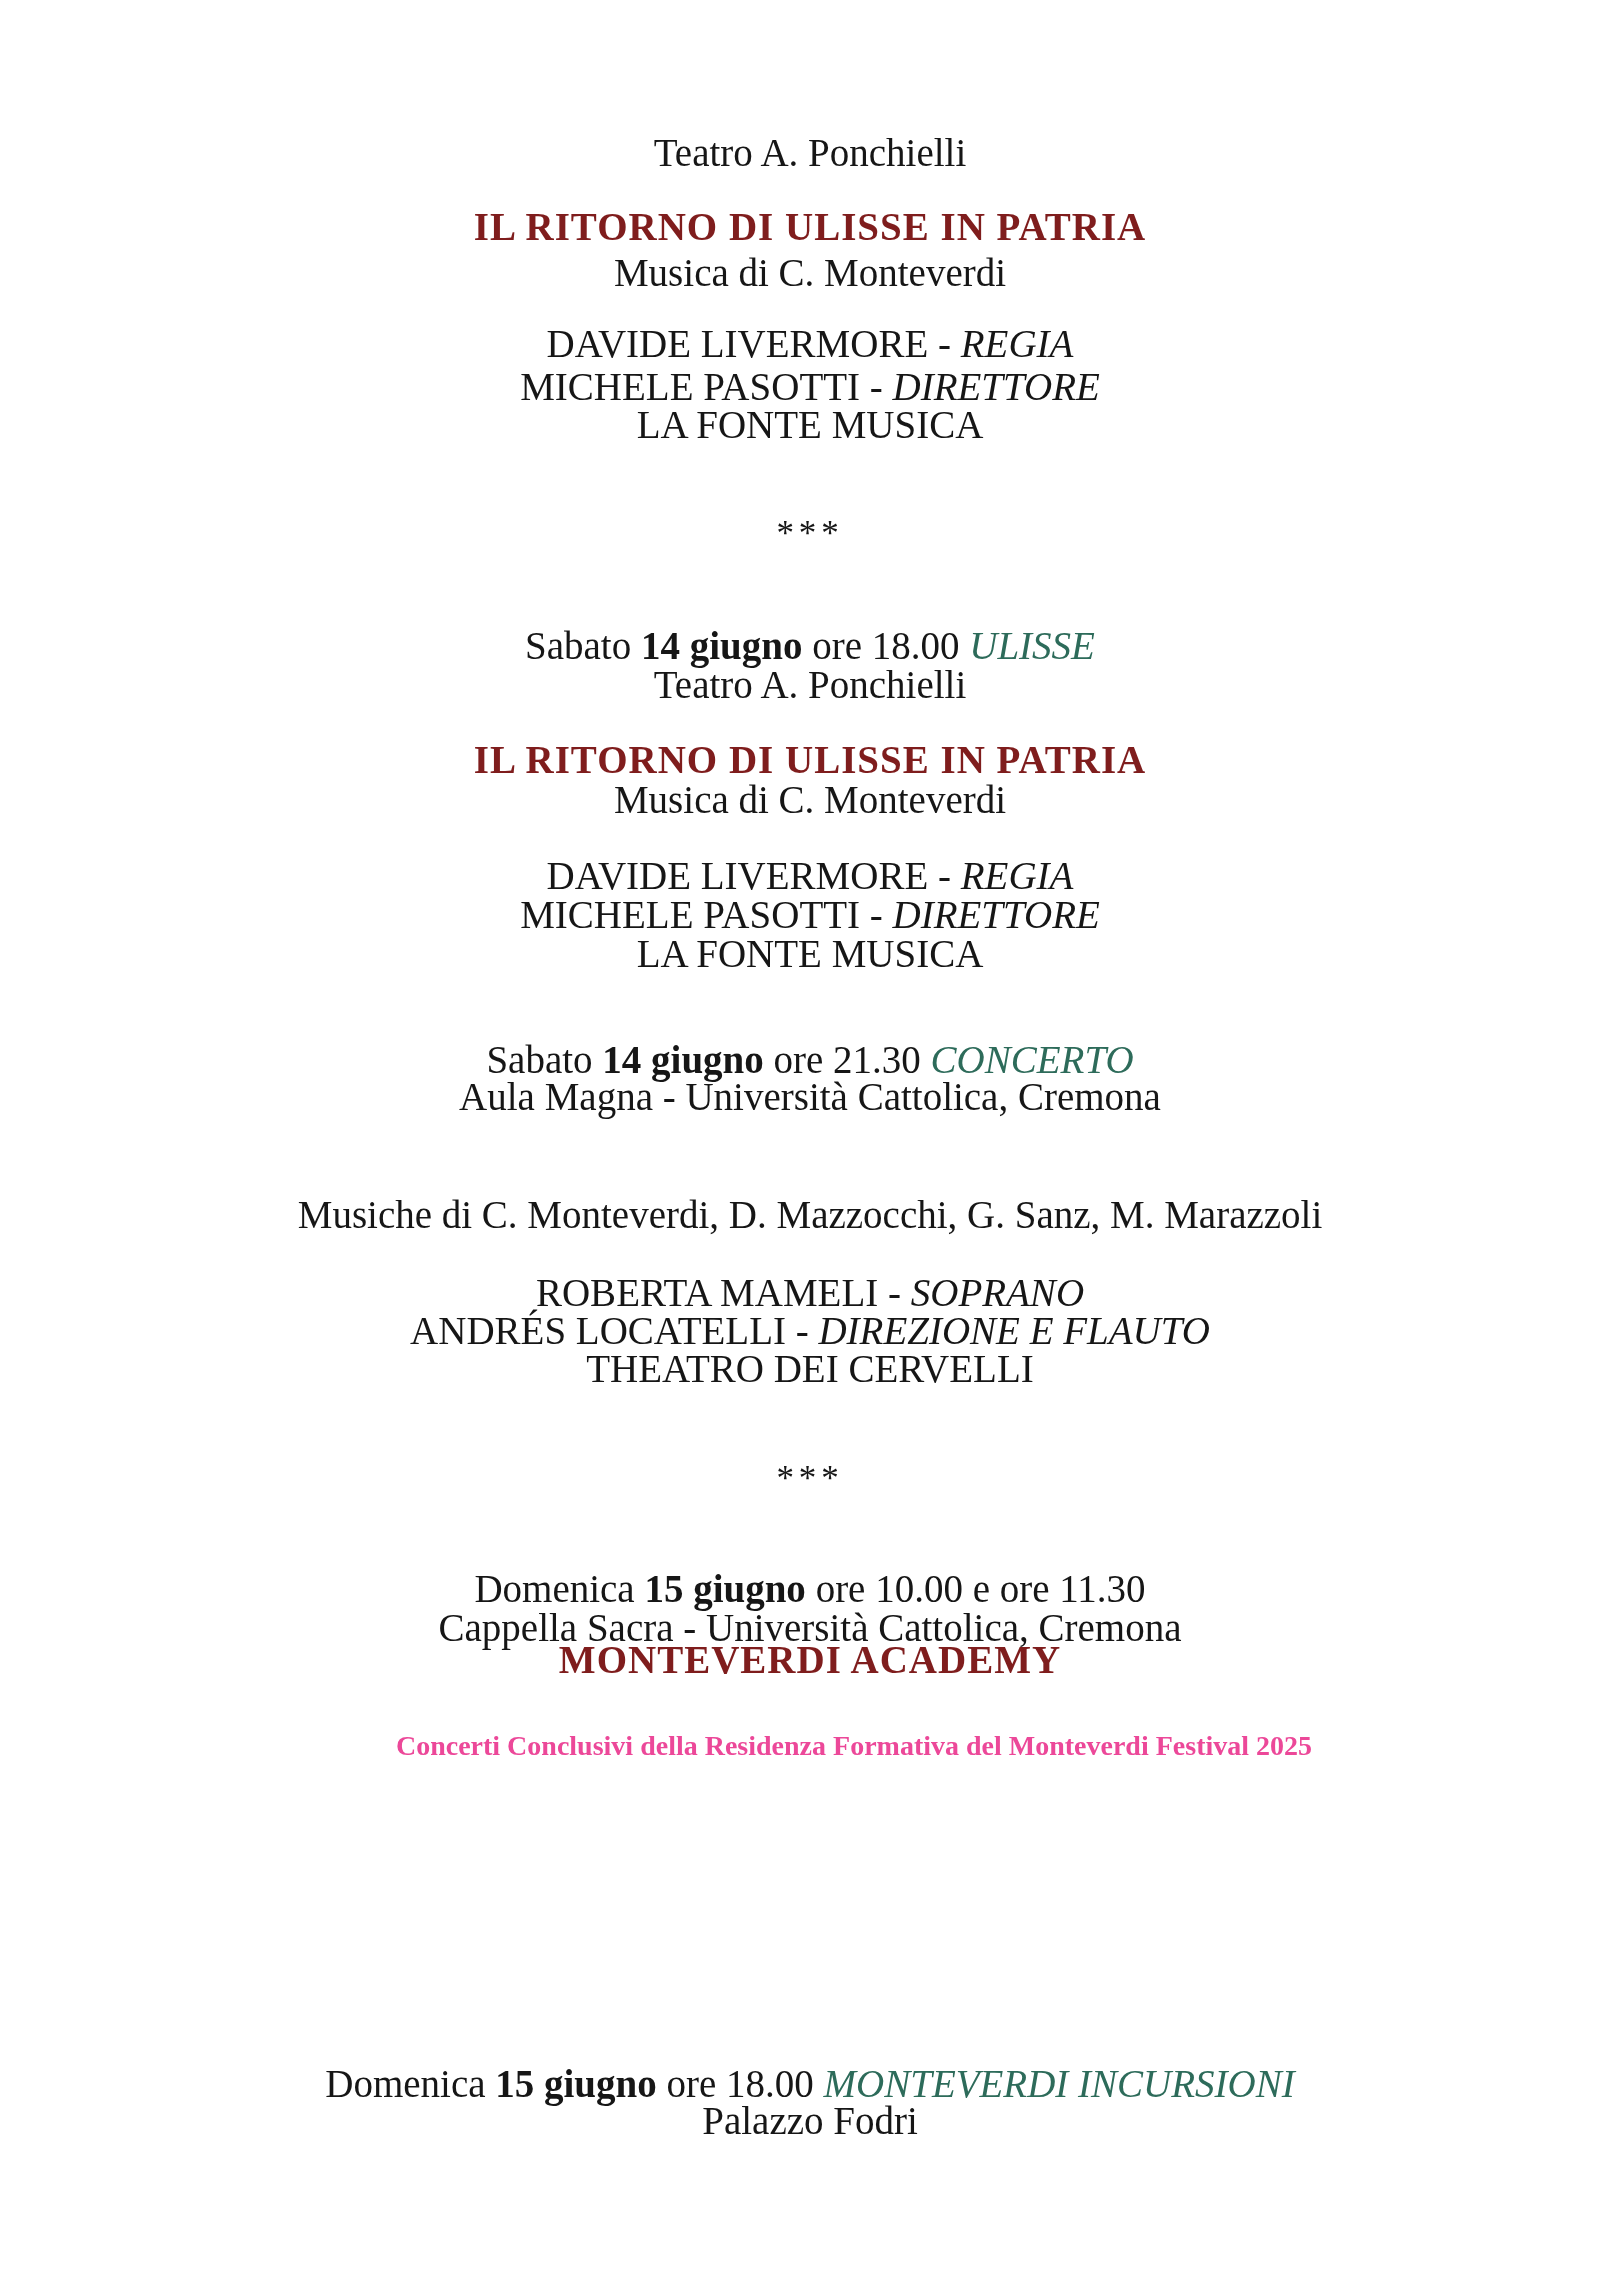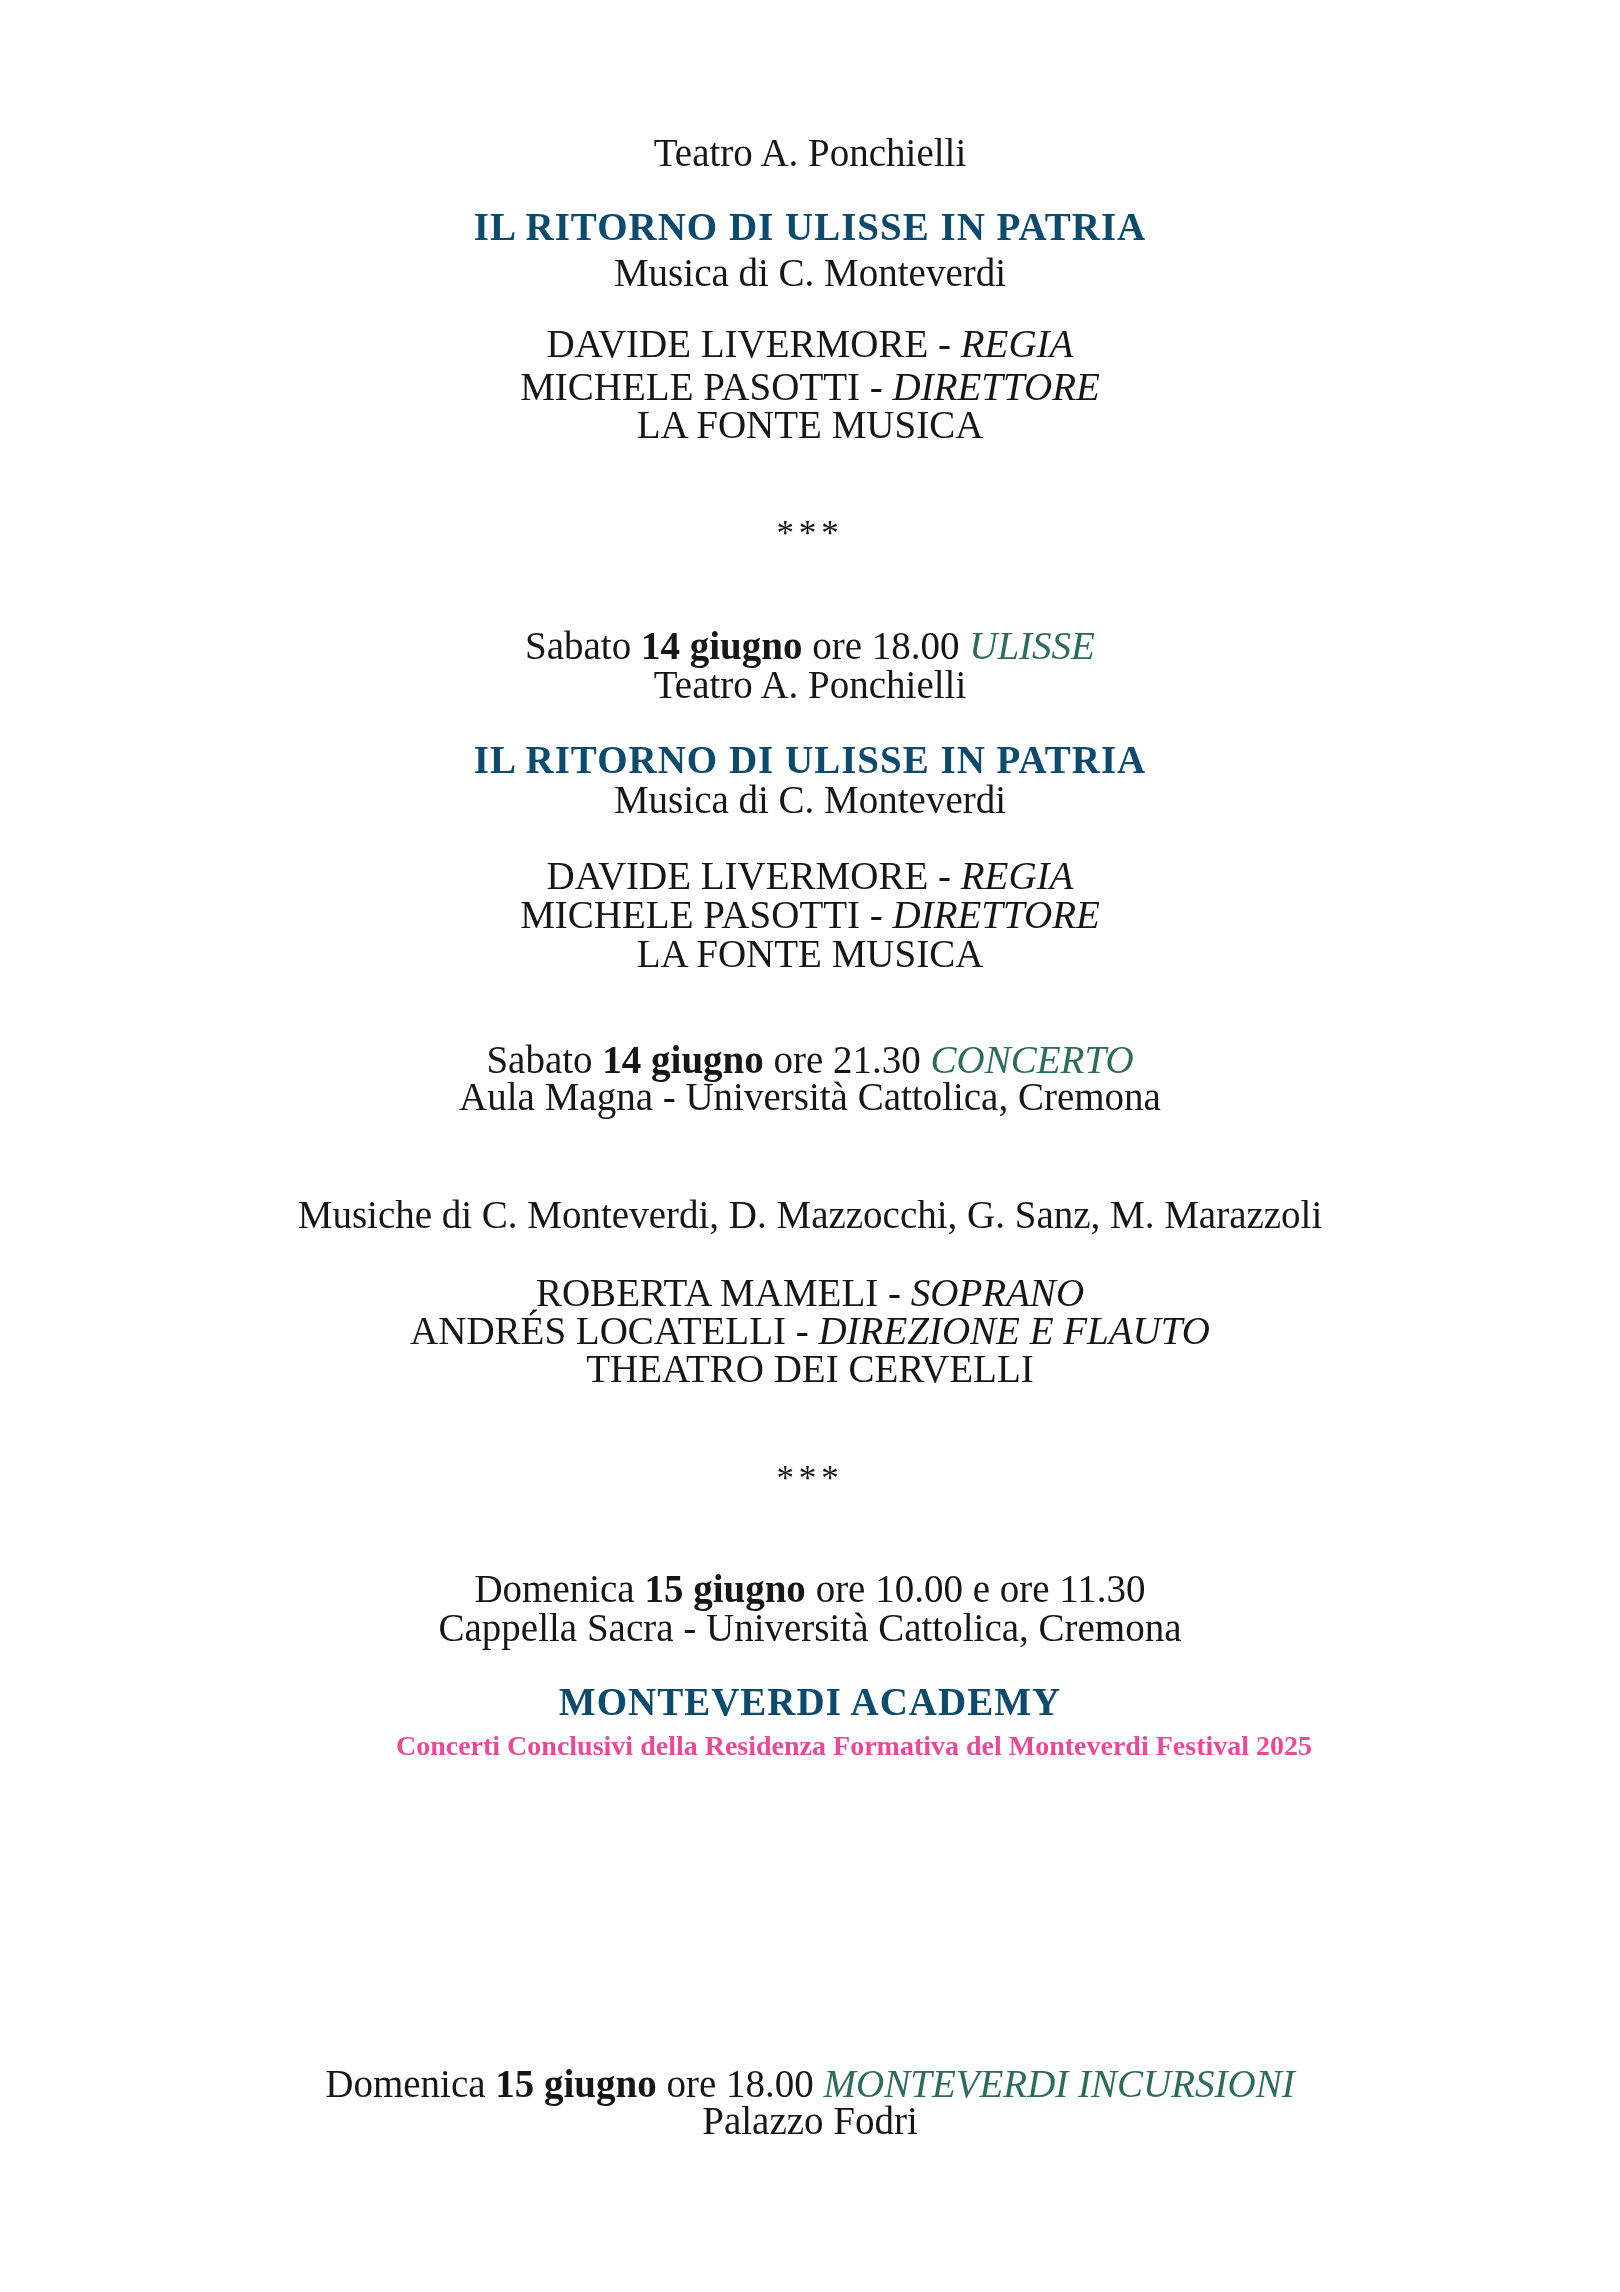--- a/index.html
+++ b/index.html
@@ -17,21 +17,21 @@
     left: 0;
     width: 100%;
     text-align: center;
   }
   .line span { white-space: pre-wrap; }
   .body-line { font-size: 39px; line-height: 39px; }
   .title-line {
     font-size: 39px;
     line-height: 47px;
     font-weight: bold;
-    color: #0c4a6e;
+    color: #7f1d1d;
     letter-spacing: 1px;
   }
   .subtitle-green {
     font-size: 28px;
     line-height: 43px;
     font-weight: bold;
     color: #ec4899;
     padding-left: 44px;
   }
   .divider-line {
@@ -116,21 +116,21 @@
   <div class="line divider-line" style="top:1459px">
     <span>***</span>
   </div>
 
   <div class="line body-line" style="top:1569px">
     <span>Domenica </span><span class="b">15 giugno</span><span> ore 10.00 e ore 11.30</span>
   </div>
   <div class="line body-line" style="top:1608px">
     <span>Cappella Sacra - Università Cattolica, Cremona</span>
   </div>
-  <div class="line title-line" style="top:1678px">
+  <div class="line title-line" style="top:1636px">
     <span>MONTEVERDI ACADEMY</span>
   </div>
   <div class="line subtitle-green" style="top:1724px">
     <span>Concerti Conclusivi della Residenza Formativa del Monteverdi Festival 2025</span>
   </div>
 
   <div class="line body-line" style="top:2064px">
     <span>Domenica </span><span class="b">15 giugno</span><span> ore 18.00 </span><span class="green-it">MONTEVERDI INCURSIONI</span>
   </div>
   <div class="line body-line" style="top:2101px">

